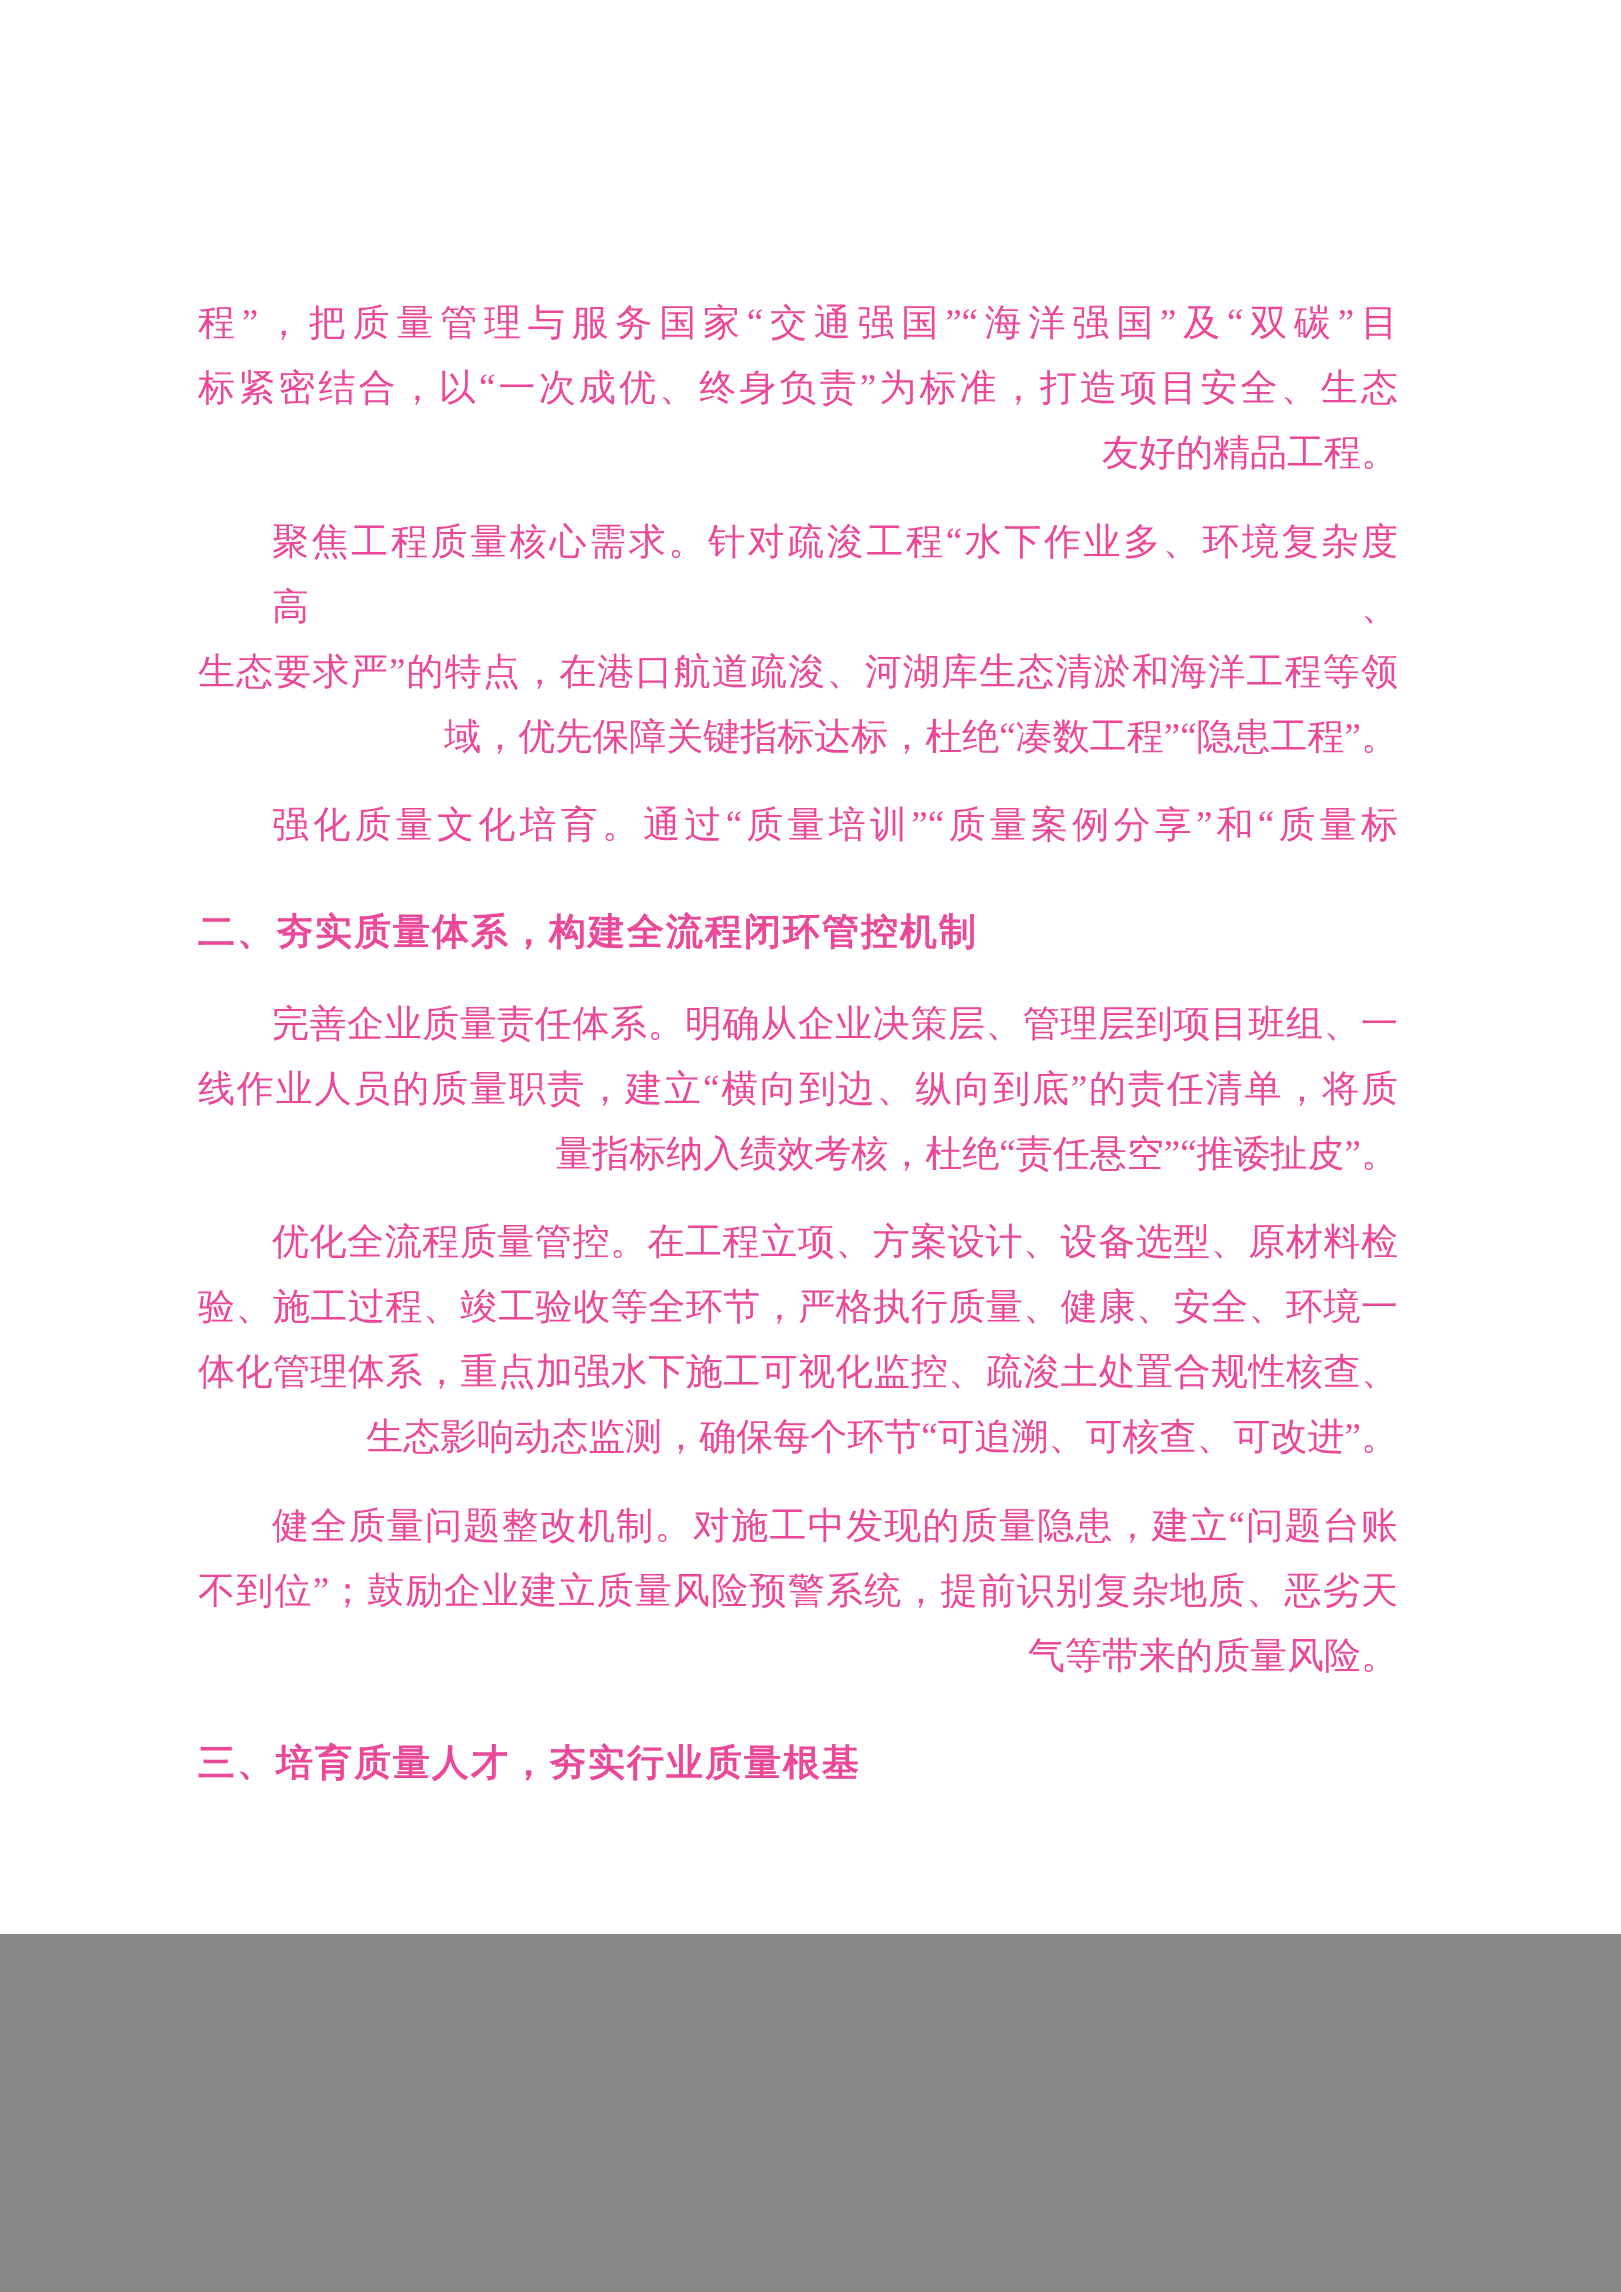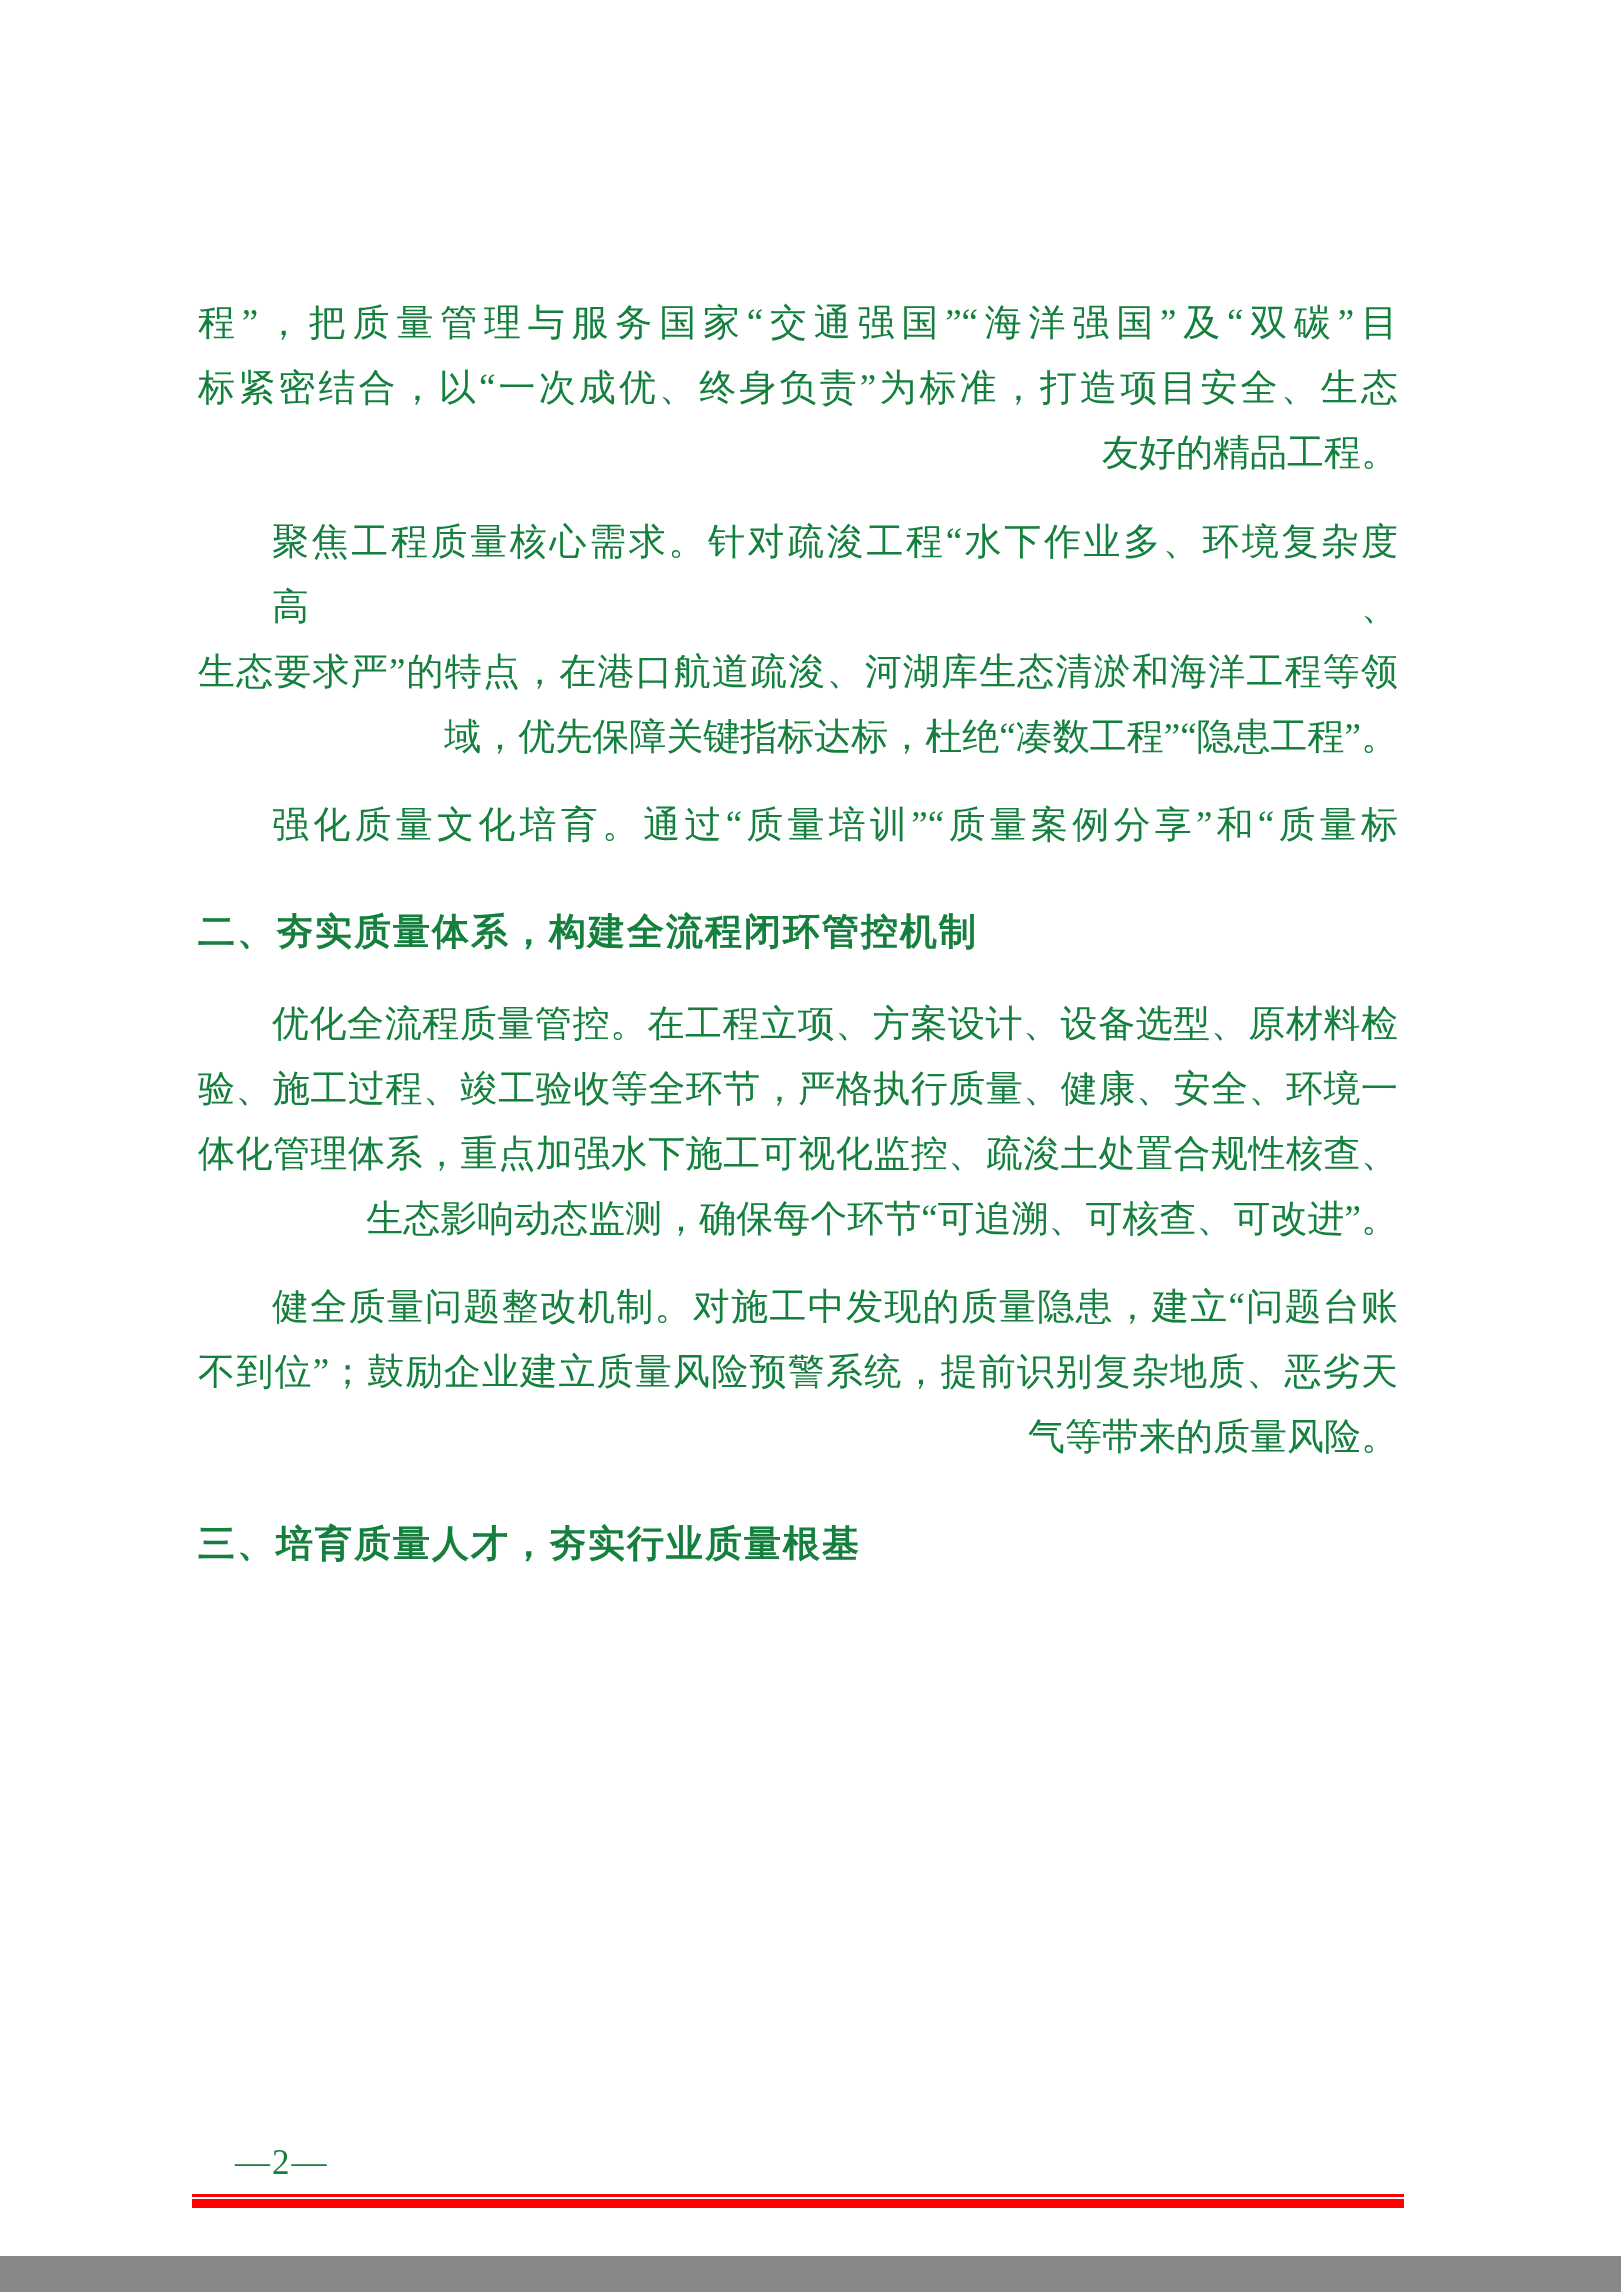--- a/index.html
+++ b/index.html
@@ -1,22 +1,22 @@
 <!DOCTYPE html>
 <html><head>
 <meta charset="utf-8">
 <style>
   html, body { margin: 0; padding: 0; background: #888; }
   .page {
     position: relative;
     width: 1621px;
-    height: 2256px;
+    height: 1934px;
     margin: 0 auto;
     background: #ffffff;
-    color: #15803d;
+    color: #ec4899;
     font-family: "Liberation Serif", "DejaVu Serif", serif;
     overflow: hidden;
   }
   .content {
     position: absolute;
     left: 198px;
     top: 290px;
     width: 1200px;
   }
   .content > :first-child { margin-top: 0; }
@@ -76,20 +76,25 @@
       <div class="para">
         <div class="ln jf ind">聚焦工程质量核心需求。针对疏浚工程“水下作业多、环境复杂度高、</div>
         <div class="ln jf">生态要求严”的特点，在港口航道疏浚、河湖库生态清淤和海洋工程等领</div>
         <div class="ln">域，优先保障关键指标达标，杜绝“凑数工程”“隐患工程”。</div>
       </div>
       <div class="para">
         <div class="ln jf ind">强化质量文化培育。通过“质量培训”“质量案例分享”和“质量标</div>
       </div>
       <div class="h">二、夯实质量体系，构建全流程闭环管控机制</div>
       <div class="para">
+        <div class="ln jf ind">完善企业质量责任体系。明确从企业决策层、管理层到项目班组、一</div>
+        <div class="ln jf">线作业人员的质量职责，建立“横向到边、纵向到底”的责任清单，将质</div>
+        <div class="ln">量指标纳入绩效考核，杜绝“责任悬空”“推诿扯皮”。</div>
+      </div>
+      <div class="para">
         <div class="ln jf ind">优化全流程质量管控。在工程立项、方案设计、设备选型、原材料检</div>
         <div class="ln jf">验、施工过程、竣工验收等全环节，严格执行质量、健康、安全、环境一</div>
         <div class="ln jf">体化管理体系，重点加强水下施工可视化监控、疏浚土处置合规性核查、</div>
         <div class="ln">生态影响动态监测，确保每个环节“可追溯、可核查、可改进”。</div>
       </div>
       <div class="para">
         <div class="ln jf ind">健全质量问题整改机制。对施工中发现的质量隐患，建立“问题台账</div>
         <div class="ln jf">不到位”；鼓励企业建立质量风险预警系统，提前识别复杂地质、恶劣天</div>
         <div class="ln">气等带来的质量风险。</div>
       </div>

